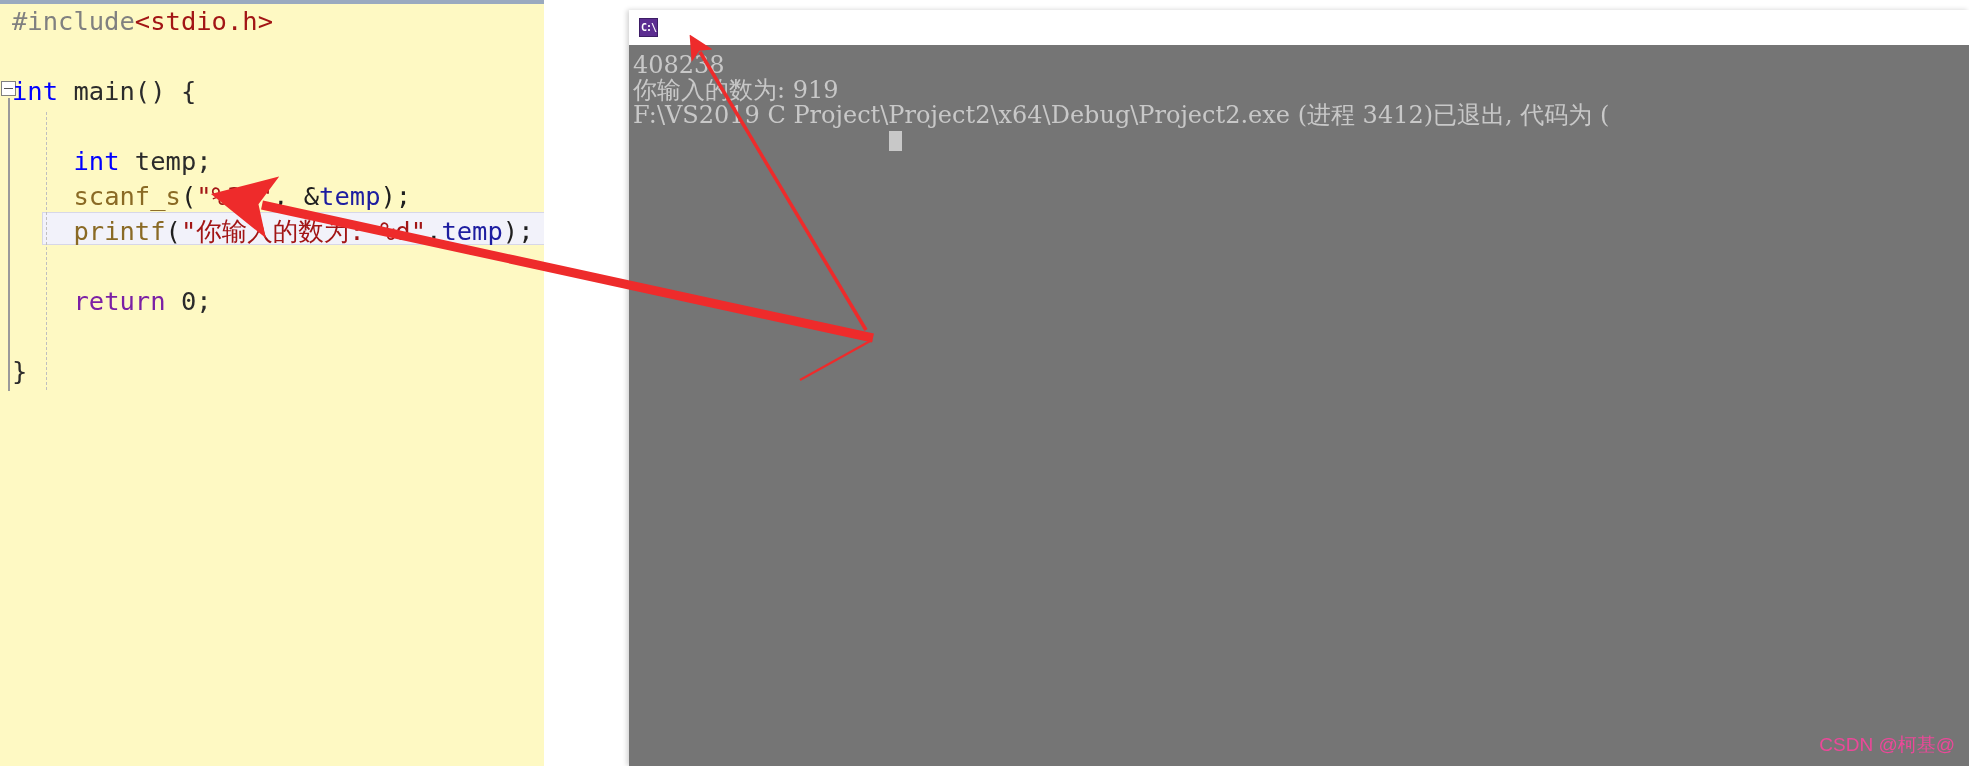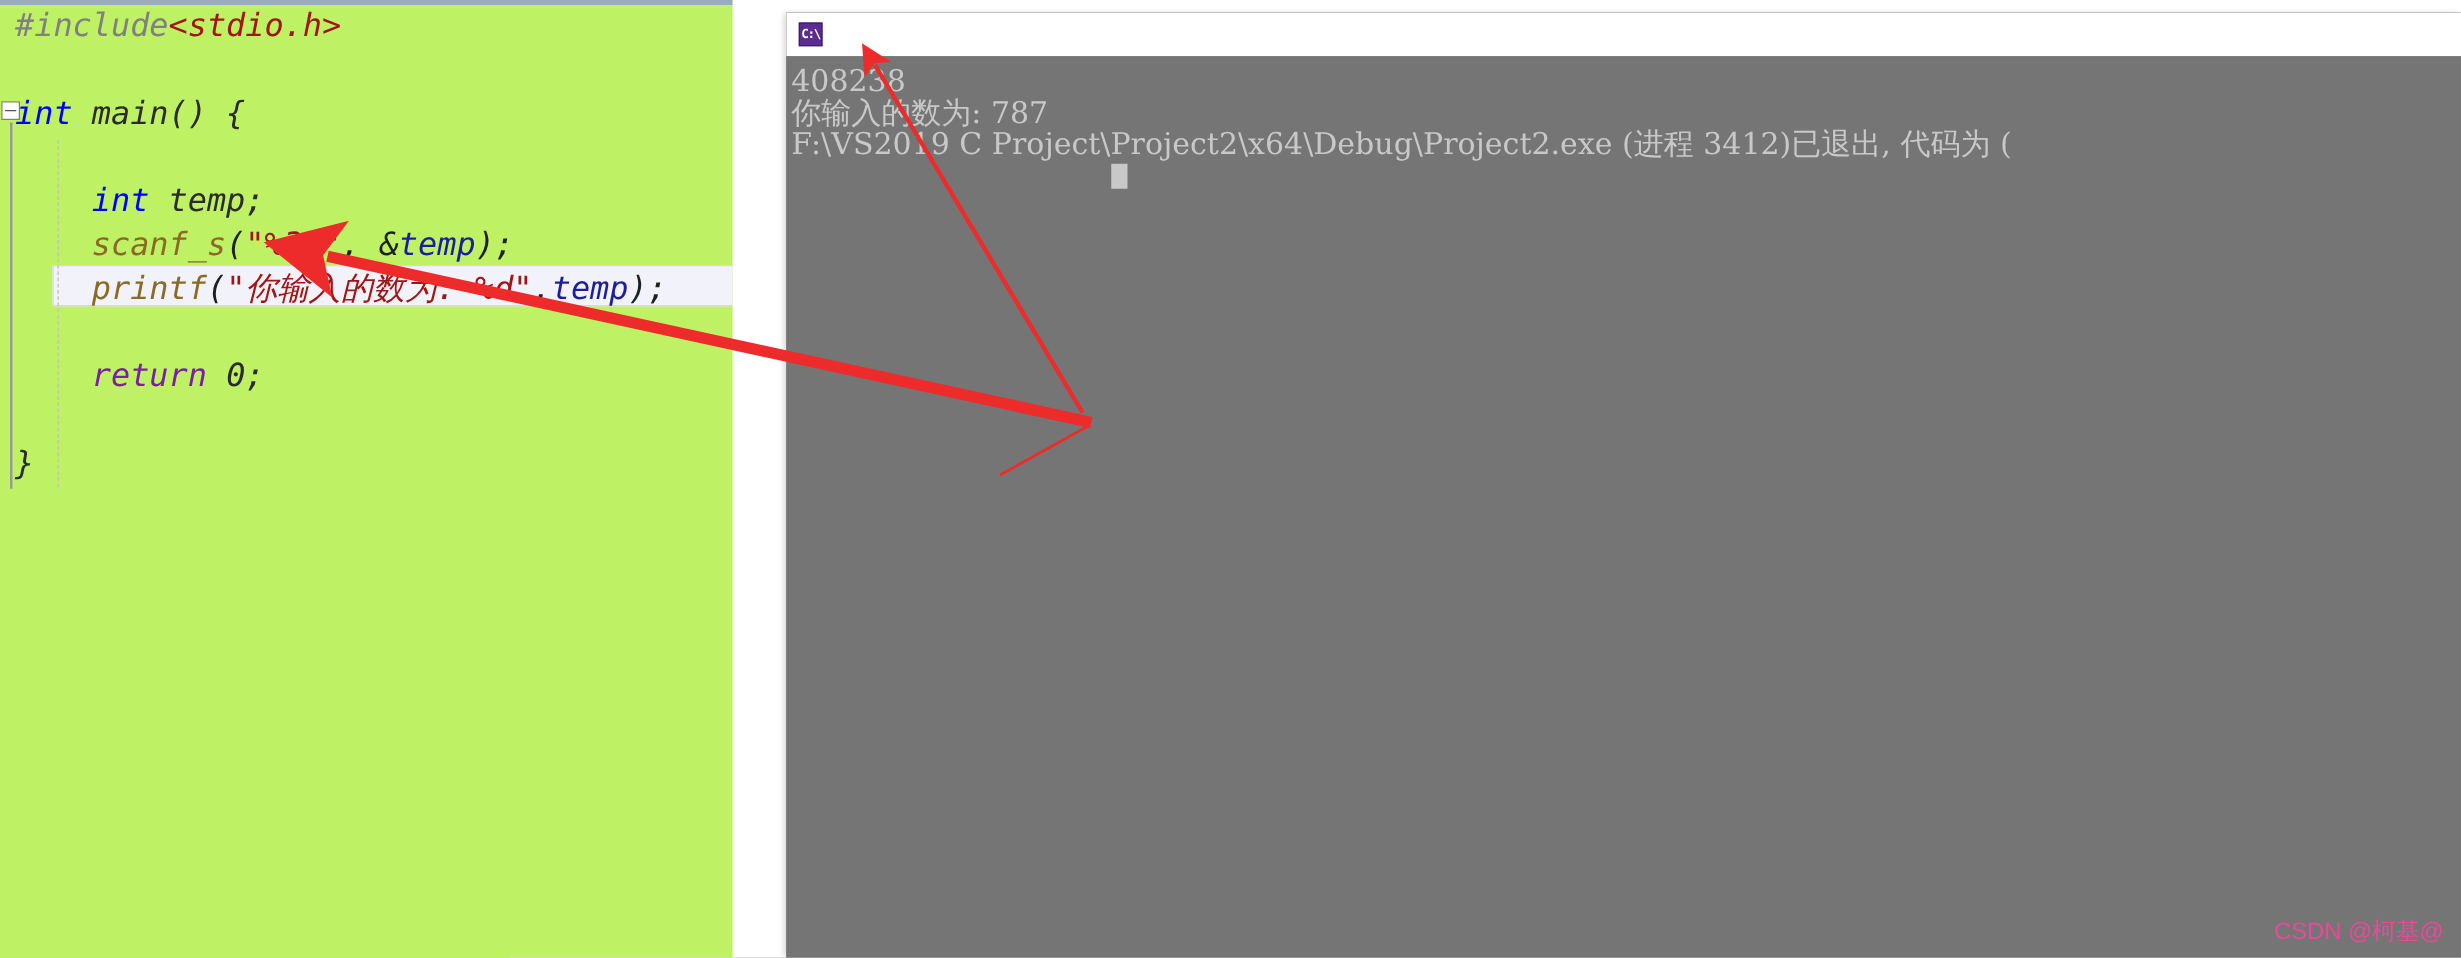--- a/index.html
+++ b/index.html
@@ -12,25 +12,24 @@
     height: 766px;
     overflow: hidden;
     position: relative;
     font-family: "Liberation Sans", sans-serif;
   }
 
   
   #editor-pane {
     position: absolute;
     left: 0; top: 0;
-    width: 586px;
+    width: 544px;
     height: 766px;
-    background: #bef264;
-    overflow: hidden;
-    font-style: italic;
+    background: #fef9c3;
+    overflow: hidden;
   }
   #editor-top-border {
     position: absolute;
     left: 0; top: 0;
     width: 629px; height: 4px;
     background: #9aaabf;
   }
   .code-surface {
     position: absolute;
     left: 0; top: 4px;
@@ -220,21 +219,21 @@
 
   <div class="code-surface" id="code-surface"><div class="code-line" style="top: 0px;"><span class="code-text"><span class="tok-pp">#include</span><span class="tok-str">&lt;stdio.h&gt;</span></span></div><div class="code-line" style="top: 35px;"><span class="code-text"></span></div><div class="code-line" style="top: 70px;"><span class="code-text"><span class="tok-kw">int</span><span class="tok-plain"> main() {</span></span></div><div class="code-line" style="top: 105px;"><span class="code-text"></span></div><div class="code-line" style="top: 140px;"><span class="code-text"><span class="tok-plain">    </span><span class="tok-kw">int</span><span class="tok-plain"> temp;</span></span></div><div class="code-line" style="top: 175px;"><span class="code-text"><span class="tok-plain">    </span><span class="tok-fn">scanf_s</span><span class="tok-punct">(</span><span class="tok-str">"%3d"</span><span class="tok-punct">, &amp;</span><span class="tok-var">temp</span><span class="tok-punct">);</span></span></div><div class="code-line" style="top: 210px;"><span class="code-text"><span class="tok-plain">    </span><span class="tok-fn">printf</span><span class="tok-punct">(</span><span class="tok-str">"你输入的数为: %d"</span><span class="tok-punct">,</span><span class="tok-var">temp</span><span class="tok-punct">);</span></span></div><div class="code-line" style="top: 245px;"><span class="code-text"></span></div><div class="code-line" style="top: 280px;"><span class="code-text"><span class="tok-plain">    </span><span class="tok-kw2">return</span><span class="tok-plain"> </span><span class="tok-plain">0</span><span class="tok-plain">;</span></span></div><div class="code-line" style="top: 315px;"><span class="code-text"></span></div><div class="code-line" style="top: 350px;"><span class="code-text"><span class="tok-plain">}</span></span></div></div>
 </div>
 
 <div id="console-window">
   <div id="console-titlebar">
     <div id="console-icon">C:\</div>
   </div>
   <div id="console-body">
       <div class="console-line" style="top: 7px;">408238</div>
-      <div class="console-line" style="top: 32px;">你输入的数为: 787</div>
+      <div class="console-line" style="top: 32px;">你输入的数为: 919</div>
       <div class="console-line" style="top: 57px;">F:\VS2019 C Project\Project2\x64\Debug\Project2.exe (进程 3412)已退出, 代码为 (</div>
       <div id="console-cursor" style="left: 260.156px; top: 86px;"></div>
     </div>
 </div>
 
 <div id="annotation-layer">
   <svg width="1969" height="766" style="position:absolute;left:0;top:0;">
     <defs>
       <marker id="ah" markerWidth="7" markerHeight="7" refX="1.2" refY="3.5" orient="auto" markerUnits="strokeWidth">
         <path d="M0,0 L7,3.5 L0,7 L1.6,3.5 z" fill="#ee2b2b"></path>

